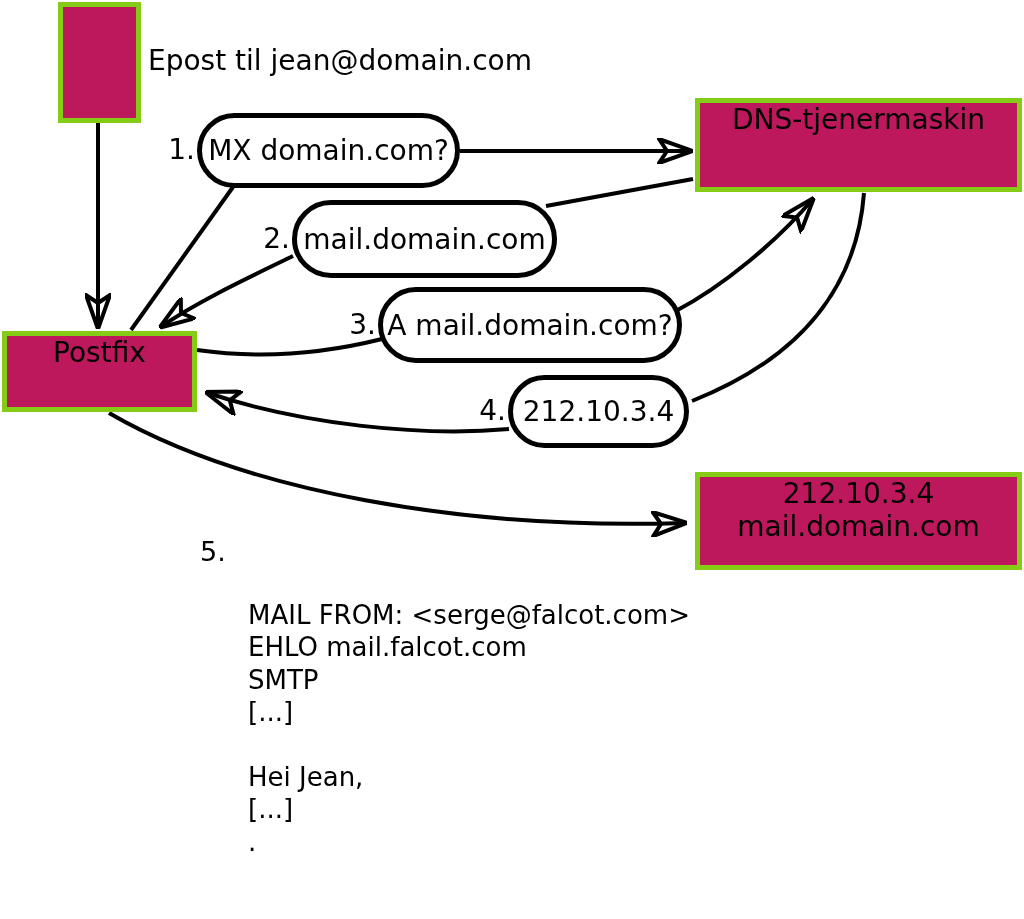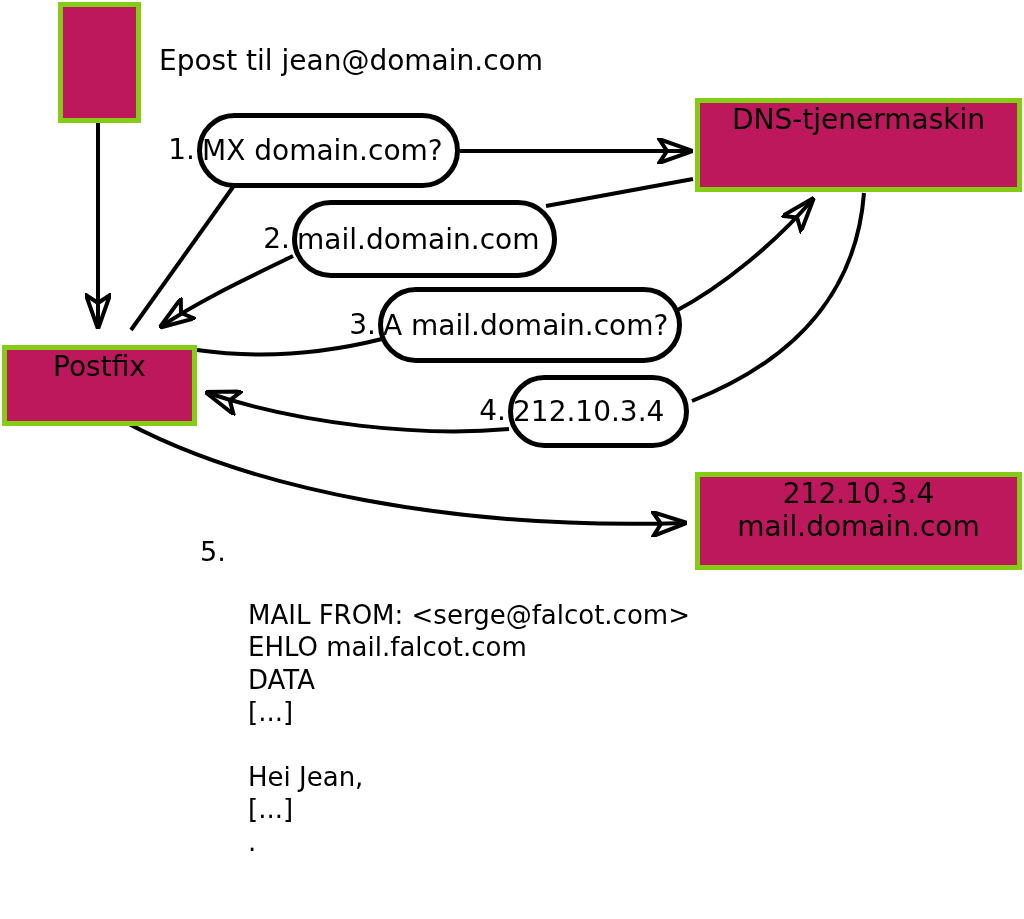--- a/index.html
+++ b/index.html
@@ -39,21 +39,21 @@
     line-height: 33px;
   }
   .oval {
     position: absolute;
     box-sizing: border-box;
     border: 5px solid #000000;
     border-radius: 40px;
     background: #ffffff;
     display: flex;
     align-items: center;
-    justify-content: flex-start;
+    justify-content: center;
     text-align: center;
     font-size: 28px;
     white-space: nowrap;
   }
   .numlabel {
     position: absolute;
     width: 38px;
     text-align: right;
     font-size: 28px;
     line-height: 32px;
@@ -97,27 +97,27 @@
     <path d="M 293 256 C 252 276, 200 300, 162 326" marker-end="url(#ah)"></path>
     <path d="M 197 350 C 268 360, 330 352, 382 339"></path>
     <path d="M 674 312 C 724 286, 778 240, 812 200" marker-end="url(#ah)"></path>
     <path d="M 864 193 C 858 272, 816 352, 692 401"></path>
     <path d="M 509 429 C 420 437, 300 424, 208 393" marker-end="url(#ah)"></path>
     <path d="M 109 413 C 245 492, 465 530, 684 523" marker-end="url(#ah)"></path>
   </svg>
 
   <div class="box" style="left:58px; top:2px; width:83px; height:121px;"></div>
 
-  <div class="freetext" style="left:159px; top:45px;">Epost til jean@domain.com</div>
+  <div class="freetext" style="left:148px; top:45px;">Epost til jean@domain.com</div>
 
   <div class="box" style="left:695px; top:98px; width:327px; height:94px;">
     <span>DNS-tjenermaskin</span>
   </div>
 
-  <div class="box" style="left:2px; top:345px; width:195px; height:81px;">
+  <div class="box" style="left:2px; top:331px; width:195px; height:81px;">
     <span>Postfix</span>
   </div>
 
   <div class="box" style="left:695px; top:472px; width:327px; height:98px;">
     <span>
       <span style="display:block;">212.10.3.4</span>
       <span style="display:block;">mail.domain.com</span>
     </span>
   </div>
 
@@ -139,21 +139,21 @@
   <div class="numlabel" style="left:468px; top:395px;">4.</div>
   <div class="oval" style="left:508px; top:375px; width:181px; height:73px;">
     <span>212.10.3.4</span>
   </div>
 
   <div class="freetext step5text" style="left:200px; top:536px;">5.</div>
 
   <div id="smtp-block">
     <div class="smtp-line">MAIL FROM: &lt;serge@falcot.com&gt;</div>
     <div class="smtp-line">EHLO mail.falcot.com</div>
-    <div class="smtp-line">DATA</div>
+    <div class="smtp-line">SMTP</div>
     <div class="smtp-line">[...]</div>
     <div class="smtp-line"></div>
     <div class="smtp-line">Hei Jean,</div>
     <div class="smtp-line">[...]</div>
     <div class="smtp-line">.</div>
   </div>
 
 </div>
 
 </body></html>

